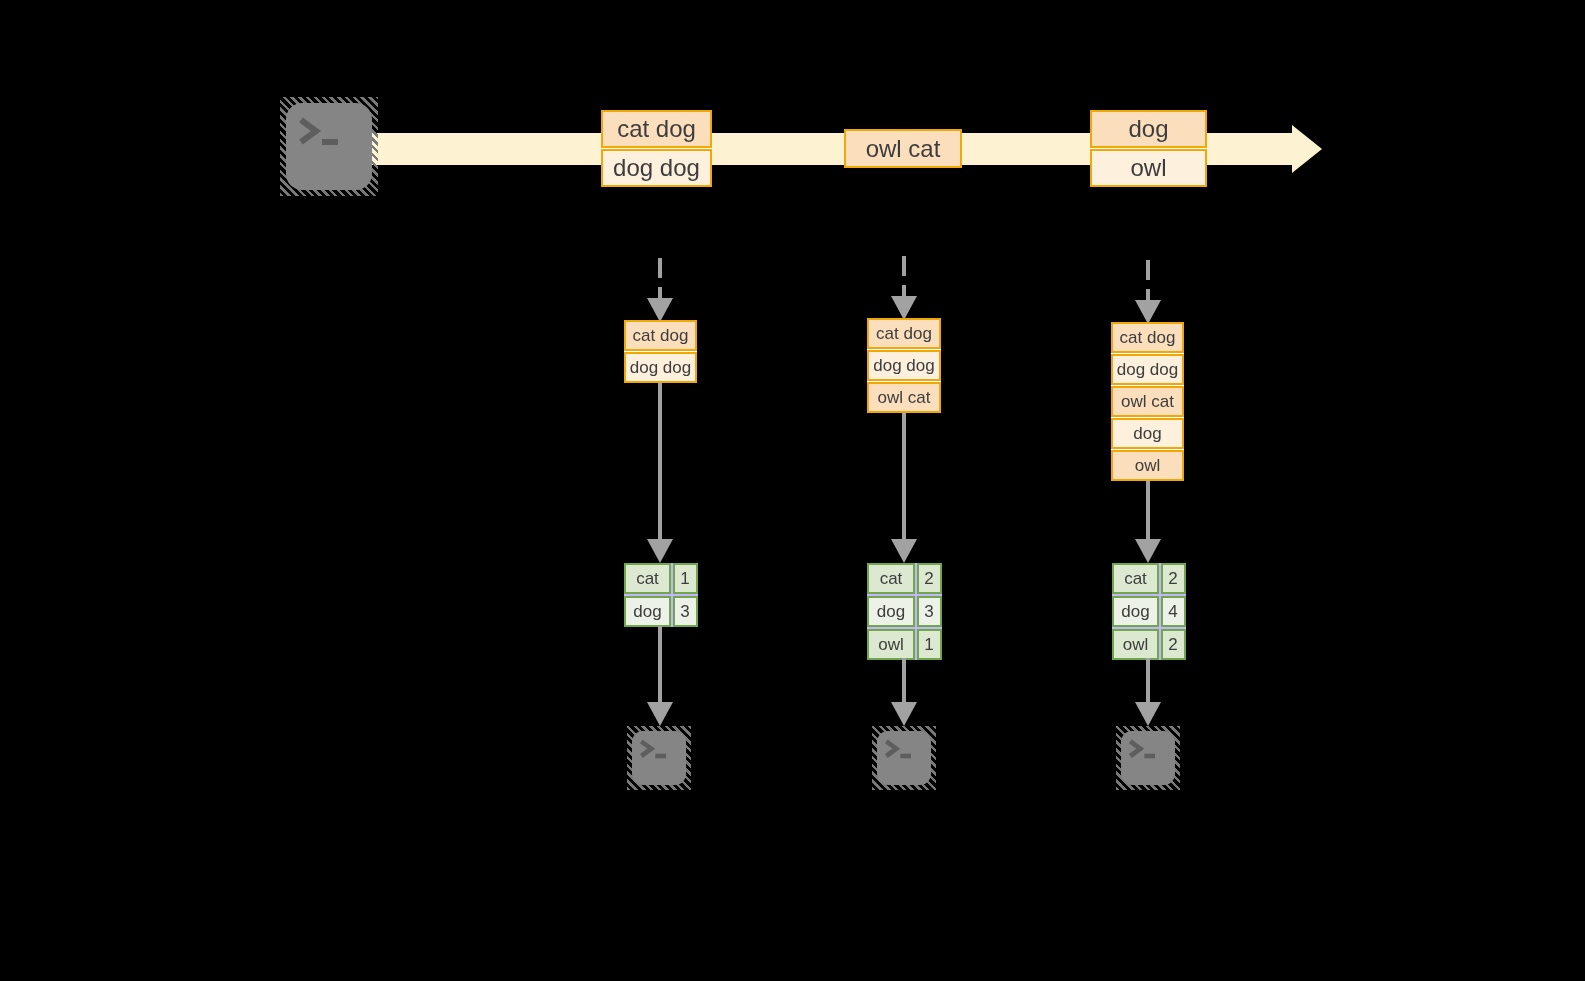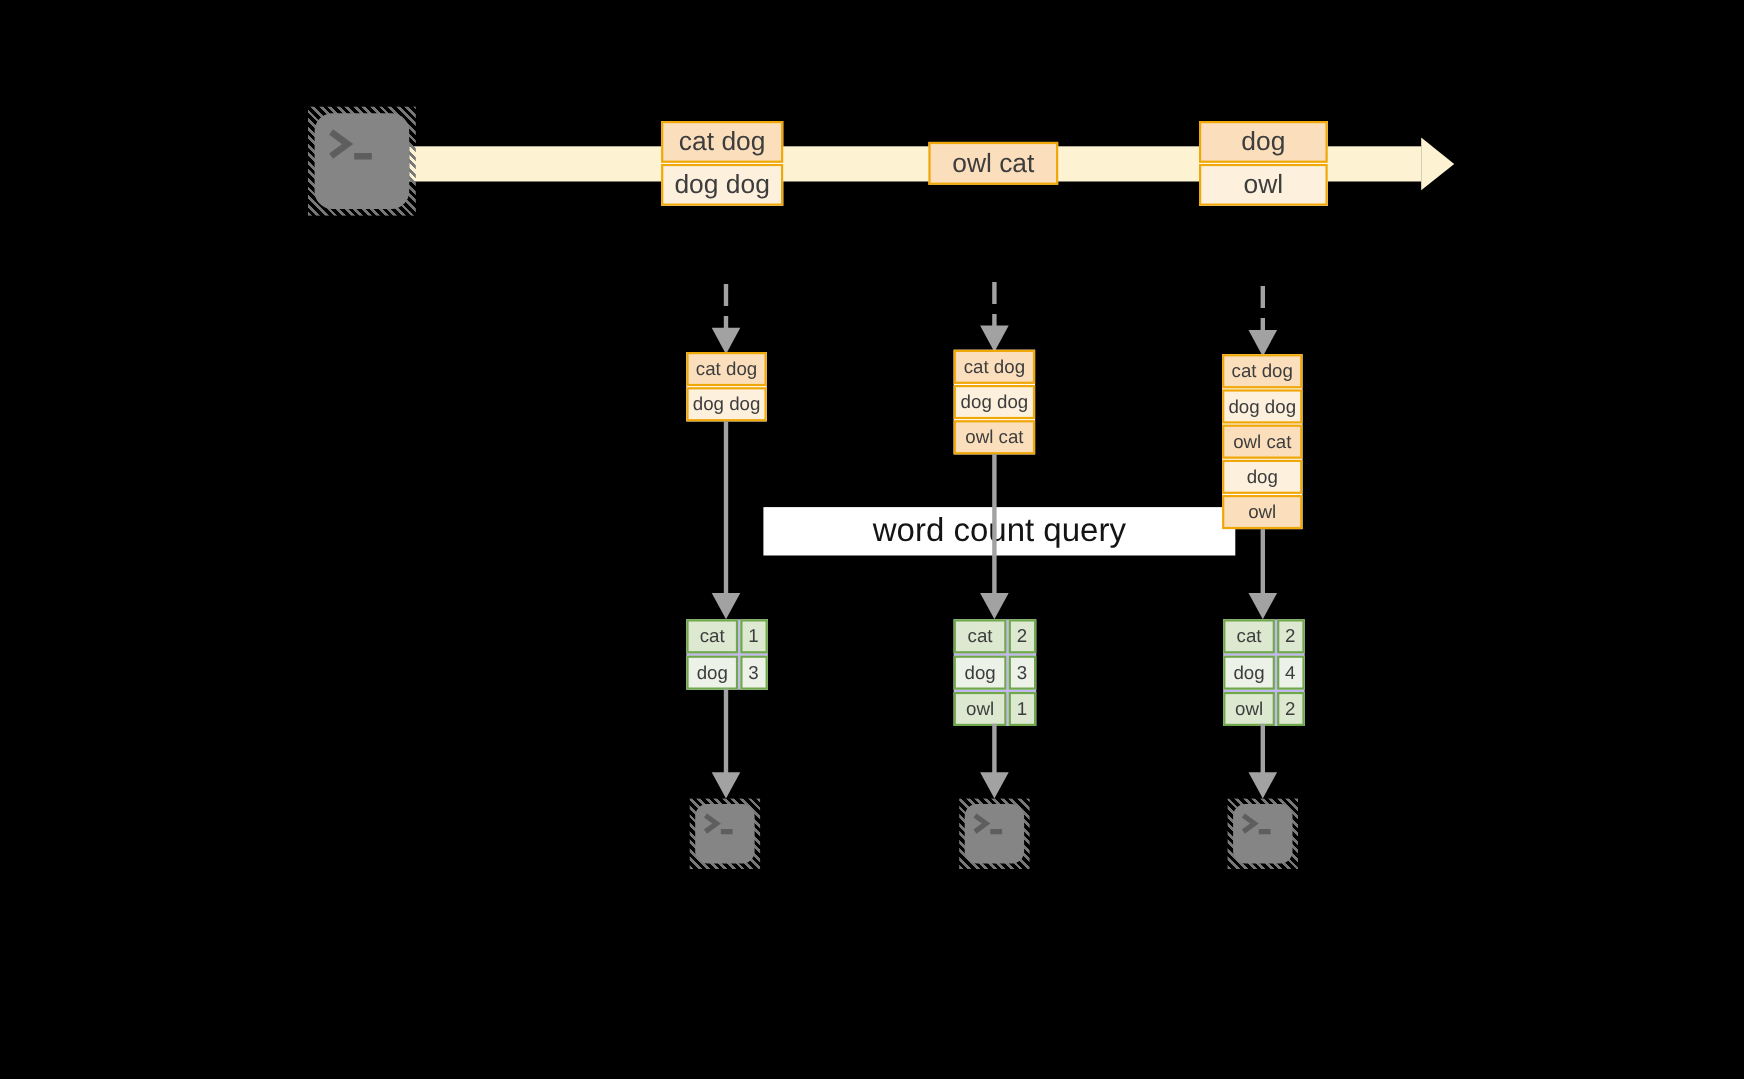--- a/index.html
+++ b/index.html
@@ -87,23 +87,20 @@
 
   <div class="abs vdash" style="left:658px;top:258px;height:42px;"></div>
   <div class="abs head-down" style="left:647px;top:298px;"></div>
 
   <div class="abs vdash" style="left:902px;top:256px;height:42px;"></div>
   <div class="abs head-down" style="left:891px;top:296px;"></div>
 
   <div class="abs vdash" style="left:1146px;top:260px;height:42px;"></div>
   <div class="abs head-down" style="left:1135px;top:300px;"></div>
 
-  <div class="abs qband" style="left:694px;top:461px;width:429px;height:44px;">
-    <span>word count query</span>
-  </div>
 
   <div class="abs stack small" style="left:624px;top:320px;width:73px;">
     <div class="ocell" style="height:31px;">cat dog</div>
     <div class="ocell" style="height:31px;">dog dog</div>
   </div>
 
   <div class="abs stack small" style="left:867px;top:318px;width:74px;">
     <div class="ocell" style="height:31px;">cat dog</div>
     <div class="ocell" style="height:31px;">dog dog</div>
     <div class="ocell" style="height:31px;">owl cat</div>

